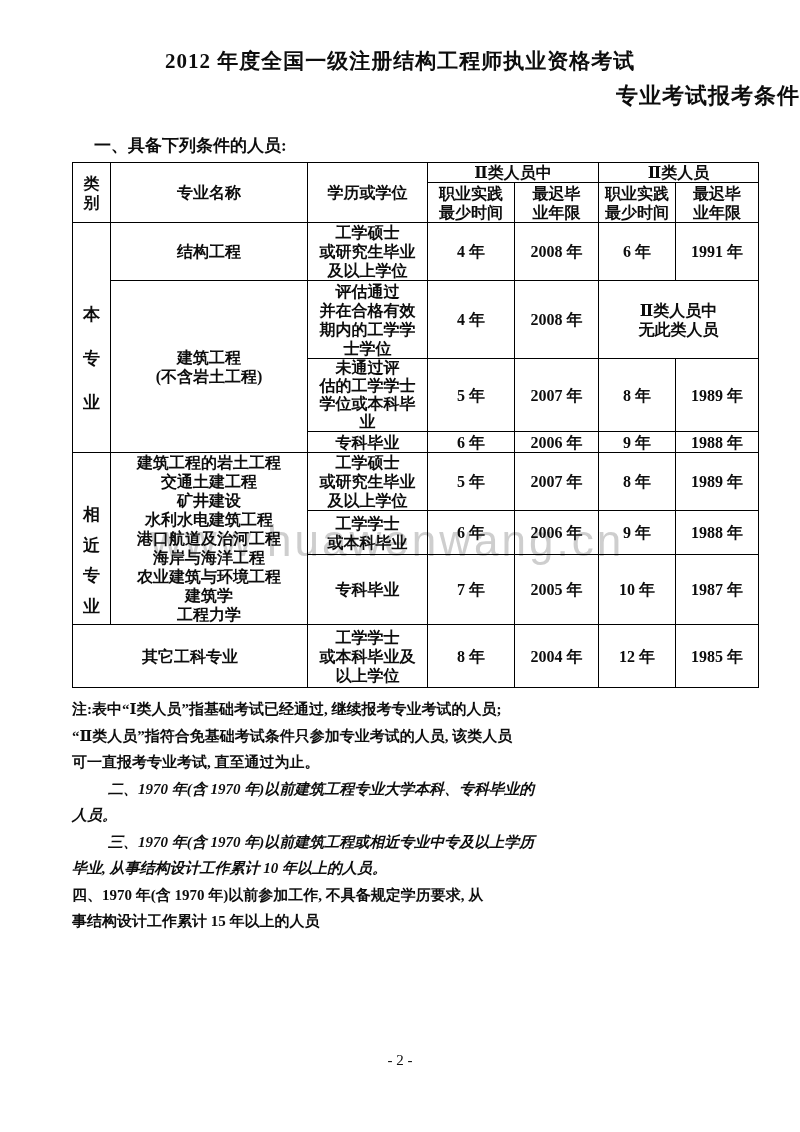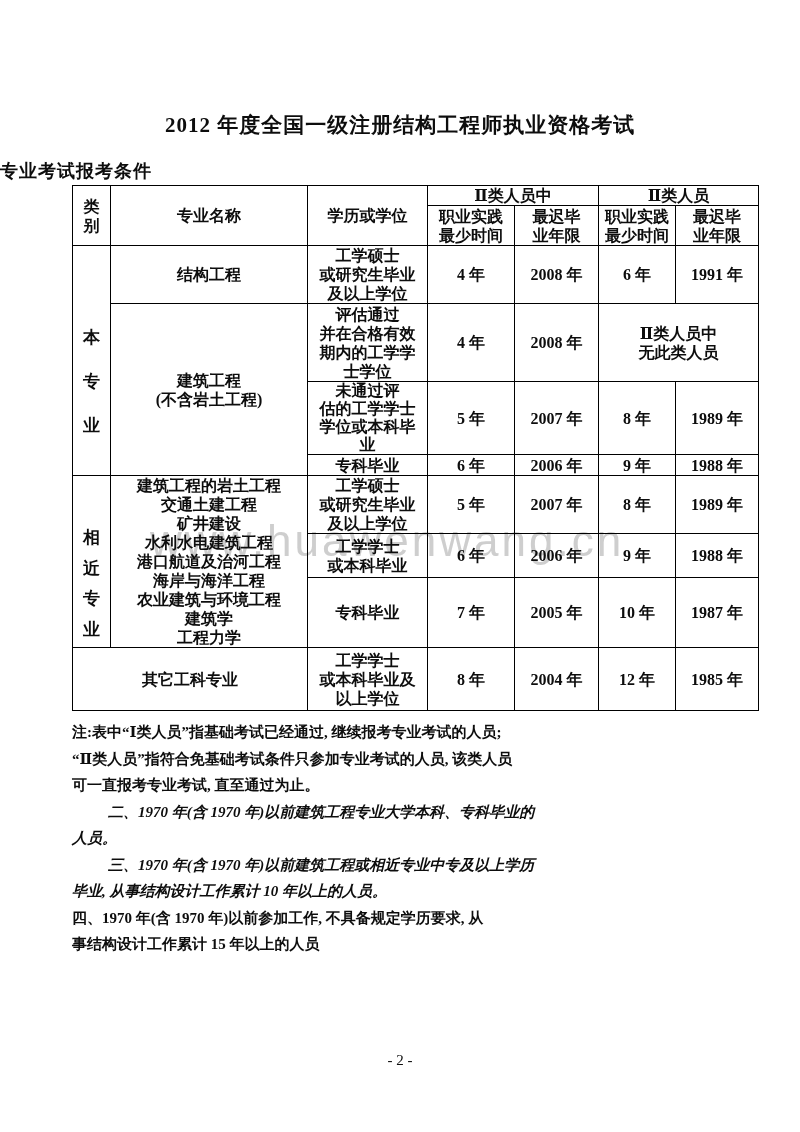--- a/index.html
+++ b/index.html
@@ -23,31 +23,31 @@
     font-size: 44px;
     line-height: 50px;
     color: #c6c6c6;
     letter-spacing: 3px;
     opacity: 0.85;
     white-space: nowrap;
   }
   .content { position: relative; z-index: 1; }
 
   .title1 {
-    padding-top: 112px;
+    padding-top: 48px;
     text-align: center;
     font-size: 21px;
     line-height: 27px;
     font-weight: 700;
     letter-spacing: 1px;
   }
   .title2 {
-    margin-top: 19px;
-    text-align: left;
-    font-size: 18px;
+    margin-top: 7px;
+    text-align: right;
+    font-size: 22px;
     line-height: 27px;
     font-weight: 700;
     letter-spacing: 1px;
   }
   .section-heading {
     margin: 25px 0 5px 94px;
     font-size: 17px;
     font-weight: 700;
   }
 
@@ -112,20 +112,21 @@
 </head>
 <body>
 
 <div class="page">
   <div class="watermark">www.huawenwang.cn</div>
 
   <div class="content">
     <div class="title1">2012 年度全国一级注册结构工程师执业资格考试</div>
     <div class="title2">专业考试报考条件</div>
 
+    <div class="section-heading">一、具备下列条件的人员:</div>
 
     <table class="req">
       <colgroup>
         <col style="width:38px">
         <col style="width:197px">
         <col style="width:120px">
         <col style="width:87px">
         <col style="width:84px">
         <col style="width:77px">
         <col style="width:83px">

